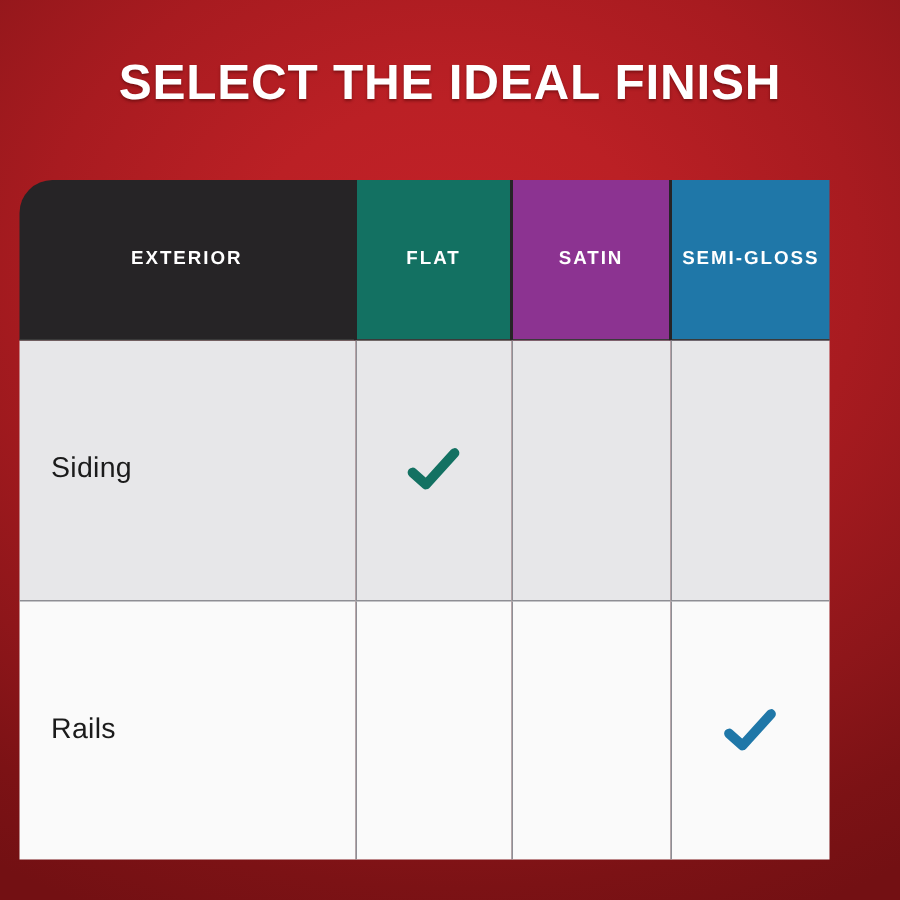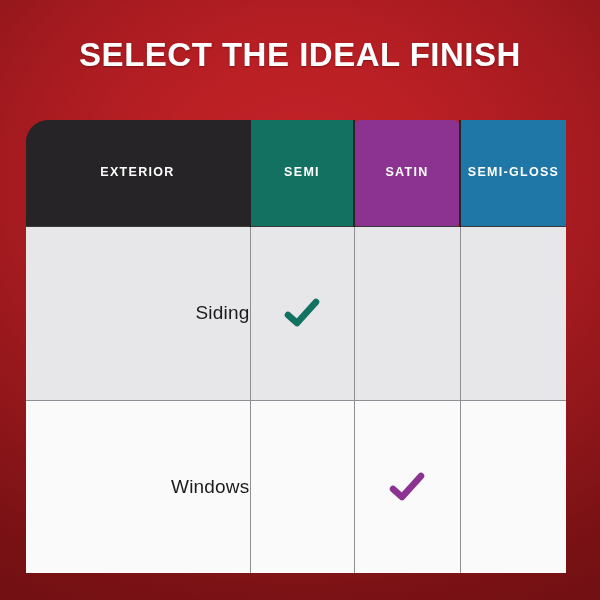--- a/index.html
+++ b/index.html
@@ -41,21 +41,21 @@
     font-weight: bold;
     letter-spacing: 0.5px;
     font-family: "Liberation Sans", sans-serif;
     text-shadow: 0 1px 2px rgba(60,0,0,0.45);
     white-space: nowrap;
   }
 
   
   #table-wrap {
     position: absolute;
-    left: 26px;
+    left: 13px;
     top: 120px;
     width: 568px;
     height: 453px;
   }
 
   table.finish-table {
     width: 540px;
     height: 453px;
     border-collapse: collapse;
     table-layout: fixed;
@@ -78,45 +78,45 @@
     text-align: center;
     vertical-align: middle;
     line-height: 1.25;
     border: 0;
   }
   th.h-label {
     background: #262426;
     border-top-left-radius: 22px;
   }
   th.h-flat  { background: #137162; border-left: 2px solid #262426; }
-  th.h-satin { background: #8c3391; border-left: 2px solid #262426; border-radius: 7px; }
+  th.h-satin { background: #8c3391; border-left: 2px solid #262426; }
   th.h-semi  { background: #1f77a8; border-left: 2px solid #262426; margin-left: 44px; }
 
   
   tbody tr { height: 58px; }
   tbody tr.odd  td { background: #e7e7e9; }
   tbody tr.even td { background: #fafafa; }
 
   tbody td {
     padding: 0;
     border-top: 1px solid #8e8e94;
     border-right: 1px solid #8e8e94;
     vertical-align: middle;
     height: 58px;
   }
   tbody td:last-child { border-right: none; }
   tbody tr:first-child td { border-top: 1px solid #3a3a3a; }
 
   td.cell-label {
-    padding-left: 6px;
+    padding-left: 21px;
     font-size: 19px;
     color: #1b1b1b;
     font-weight: normal;
     letter-spacing: 0.2px;
-    text-align: right;
+    text-align: left;
   }
 
   td.cell-mark {
     text-align: center;
   }
 
   .check-slot {
     display: flex;
     align-items: center;
     justify-content: center;
@@ -136,48 +136,48 @@
       <colgroup>
         <col class="c-label">
         <col class="c-flat">
         <col class="c-satin">
         <col class="c-semi">
       </colgroup>
 
       <thead>
         <tr>
           <th class="h-label">EXTERIOR</th>
-          <th class="h-flat">SEMI</th>
+          <th class="h-flat">FLAT</th>
           <th class="h-satin">SATIN</th>
           <th class="h-semi">SEMI-GLOSS</th>
         </tr>
       </thead>
 
       <tbody id="table-body">
           <tr class="odd">
             <td class="cell-label">Siding</td>
             <td class="cell-mark">
               <span class="check-slot">
                 <svg width="40" height="34" viewBox="0 0 40 34" aria-hidden="true">
                   <path d="M6 19 L15 27 L34 6" fill="none" stroke="#137162" stroke-width="6.5" stroke-linecap="round" stroke-linejoin="round"></path>
                 </svg>
               </span>
             </td>
             <td class="cell-mark"></td>
             <td class="cell-mark"></td>
           </tr>
           <tr class="even">
-            <td class="cell-label">Windows</td>
+            <td class="cell-label">Rails</td>
+            <td class="cell-mark"></td>
             <td class="cell-mark"></td>
             <td class="cell-mark">
               <span class="check-slot">
                 <svg width="40" height="34" viewBox="0 0 40 34" aria-hidden="true">
-                  <path d="M6 19 L15 27 L34 6" fill="none" stroke="#8c3391" stroke-width="6.5" stroke-linecap="round" stroke-linejoin="round"></path>
+                  <path d="M6 19 L15 27 L34 6" fill="none" stroke="#1f77a8" stroke-width="6.5" stroke-linecap="round" stroke-linejoin="round"></path>
                 </svg>
               </span>
             </td>
-            <td class="cell-mark"></td>
           </tr>
         </tbody>
     </table>
   </div>
 
 </div>
 
 </body></html>

